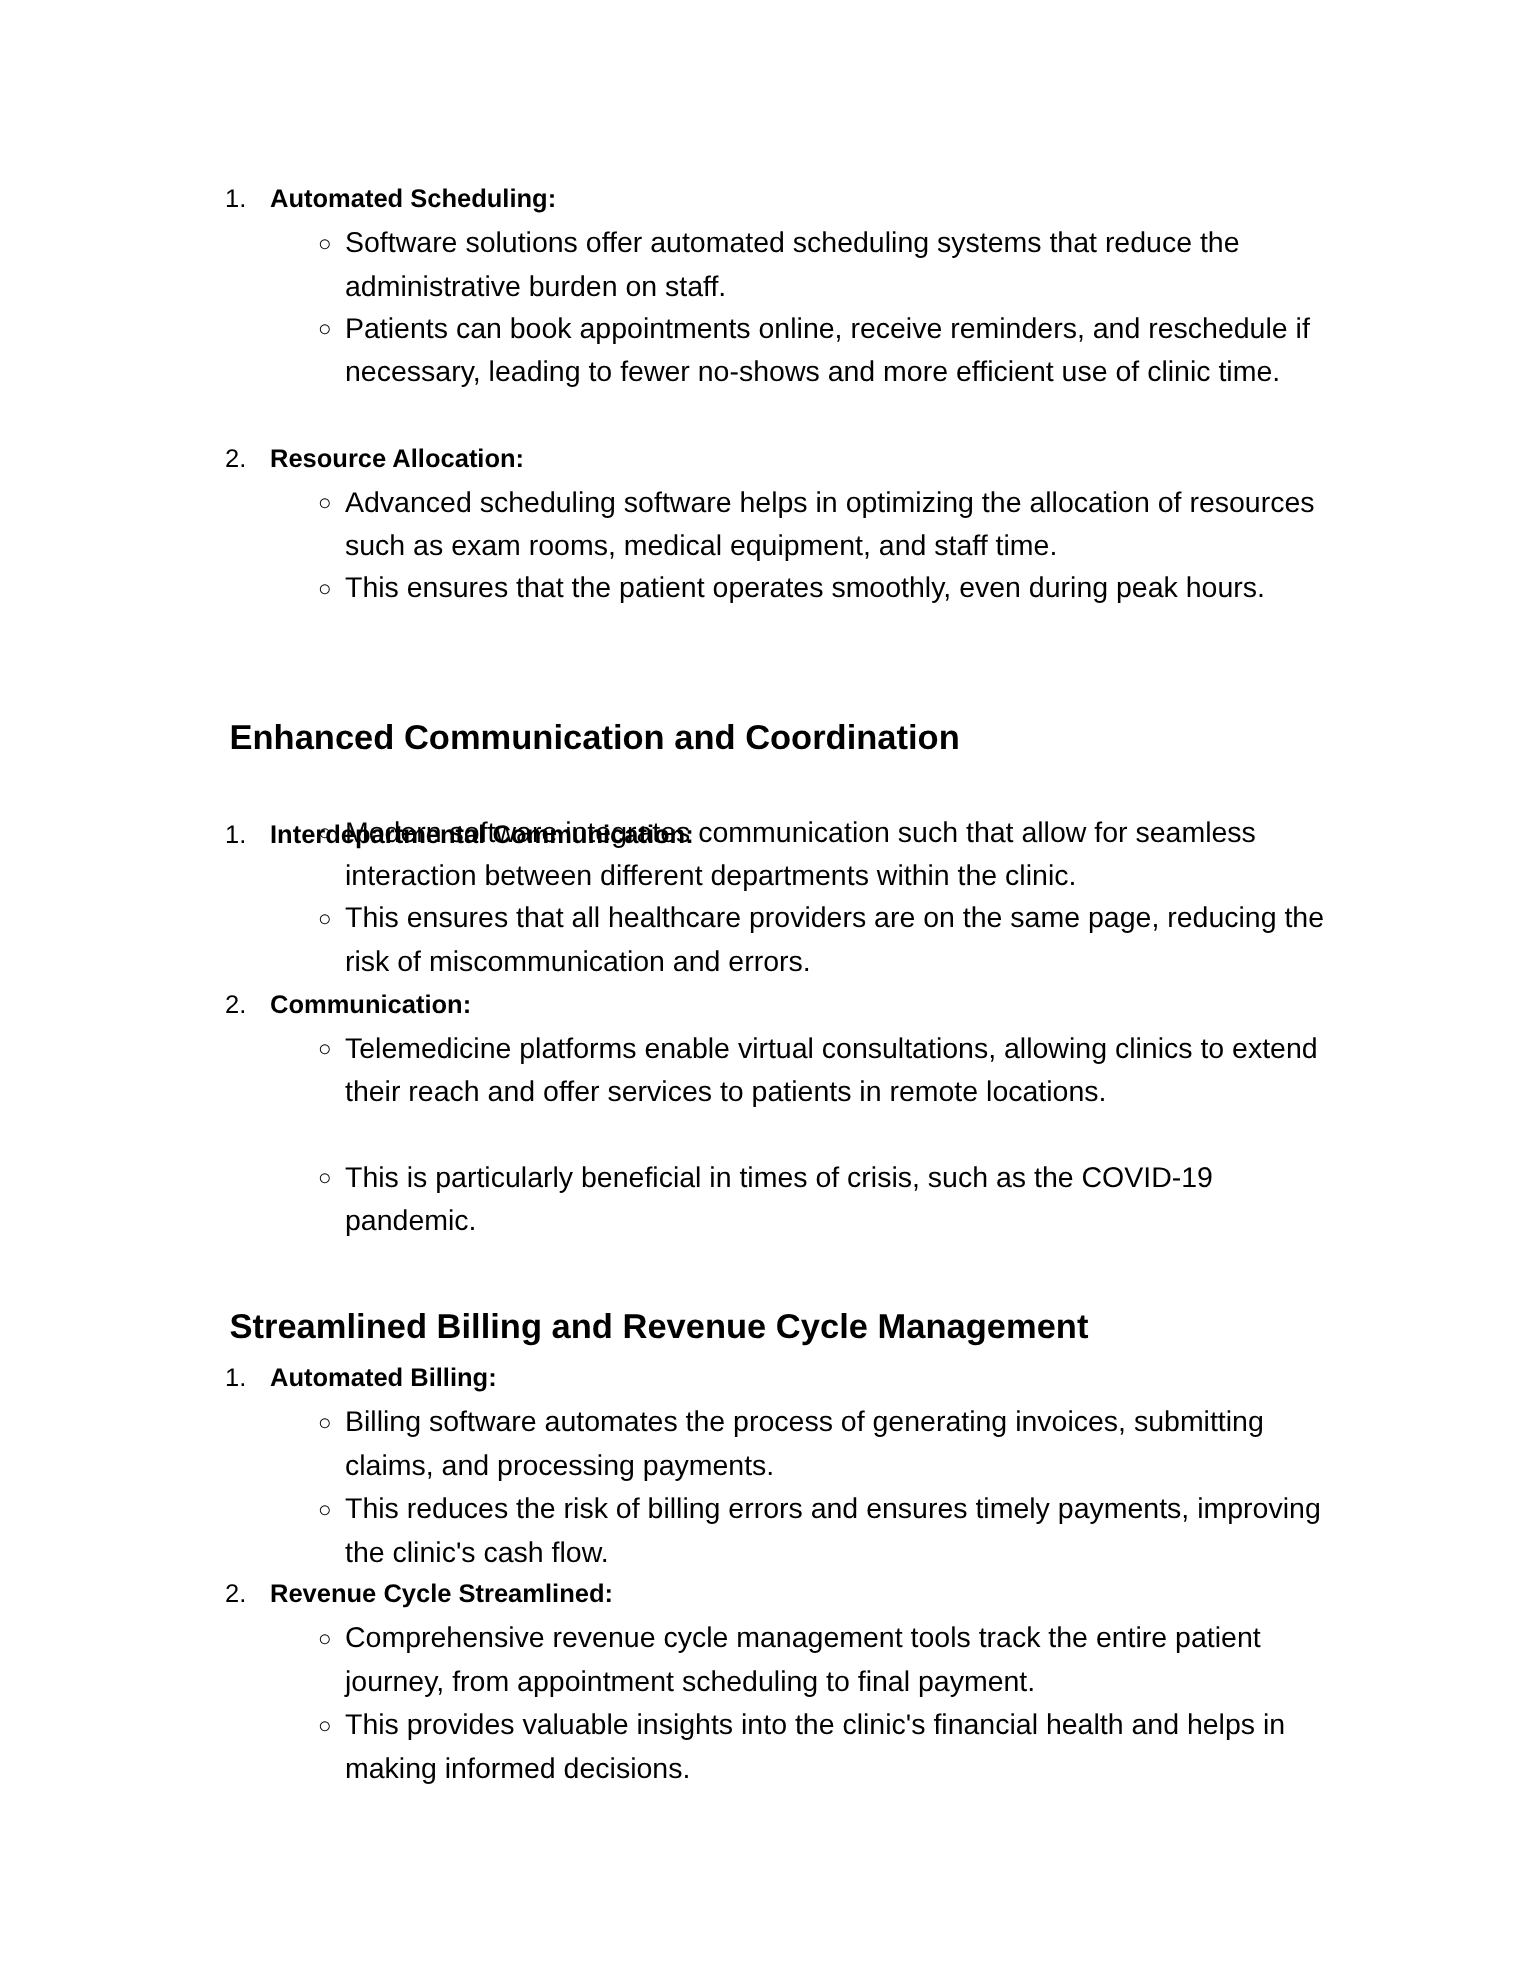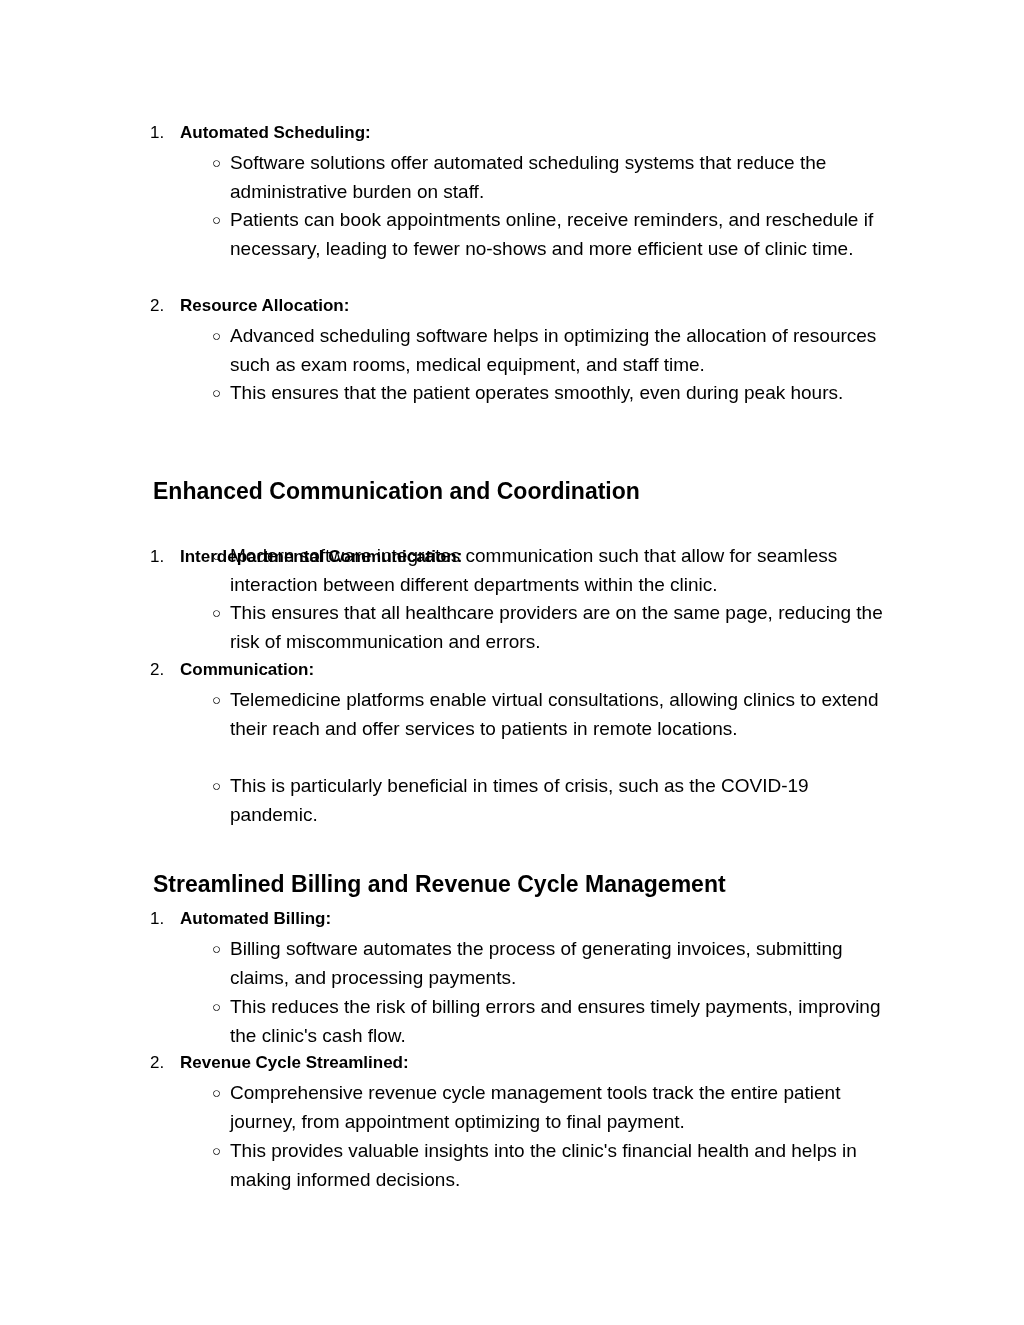--- a/index.html
+++ b/index.html
@@ -76,20 +76,20 @@
   </div>
   <div class="bullet" style="top:992px">
     <span class="mark">○</span>
     <span class="text">This reduces the risk of billing errors and ensures timely payments, improving the clinic's cash flow.</span>
   </div>
   <div class="item-title" style="top:1049px">
     <span class="num">2.</span><span class="label">Revenue Cycle Streamlined:</span>
   </div>
   <div class="bullet" style="top:1078px">
     <span class="mark">○</span>
-    <span class="text">Comprehensive revenue cycle management tools track the entire patient journey, from appointment optimizing to final payment.</span>
+    <span class="text">Comprehensive revenue cycle management tools track the entire patient journey, from appointment scheduling to final payment.</span>
   </div>
   <div class="bullet" style="top:1136px">
     <span class="mark">○</span>
     <span class="text">This provides valuable insights into the clinic's financial health and helps in making informed decisions.</span>
   </div>
 
 </div>
 
 </body></html>

